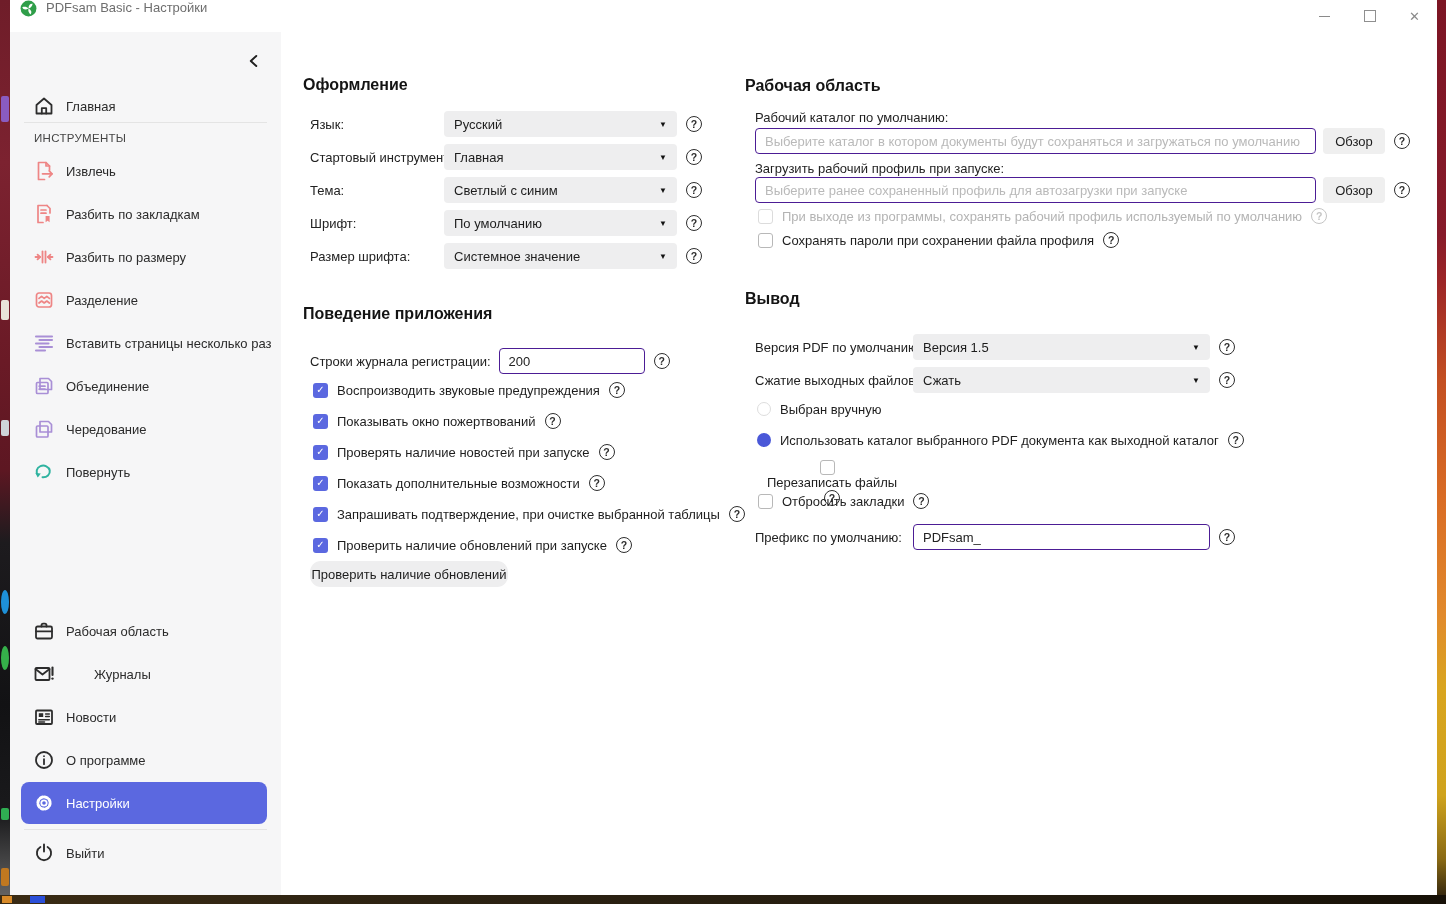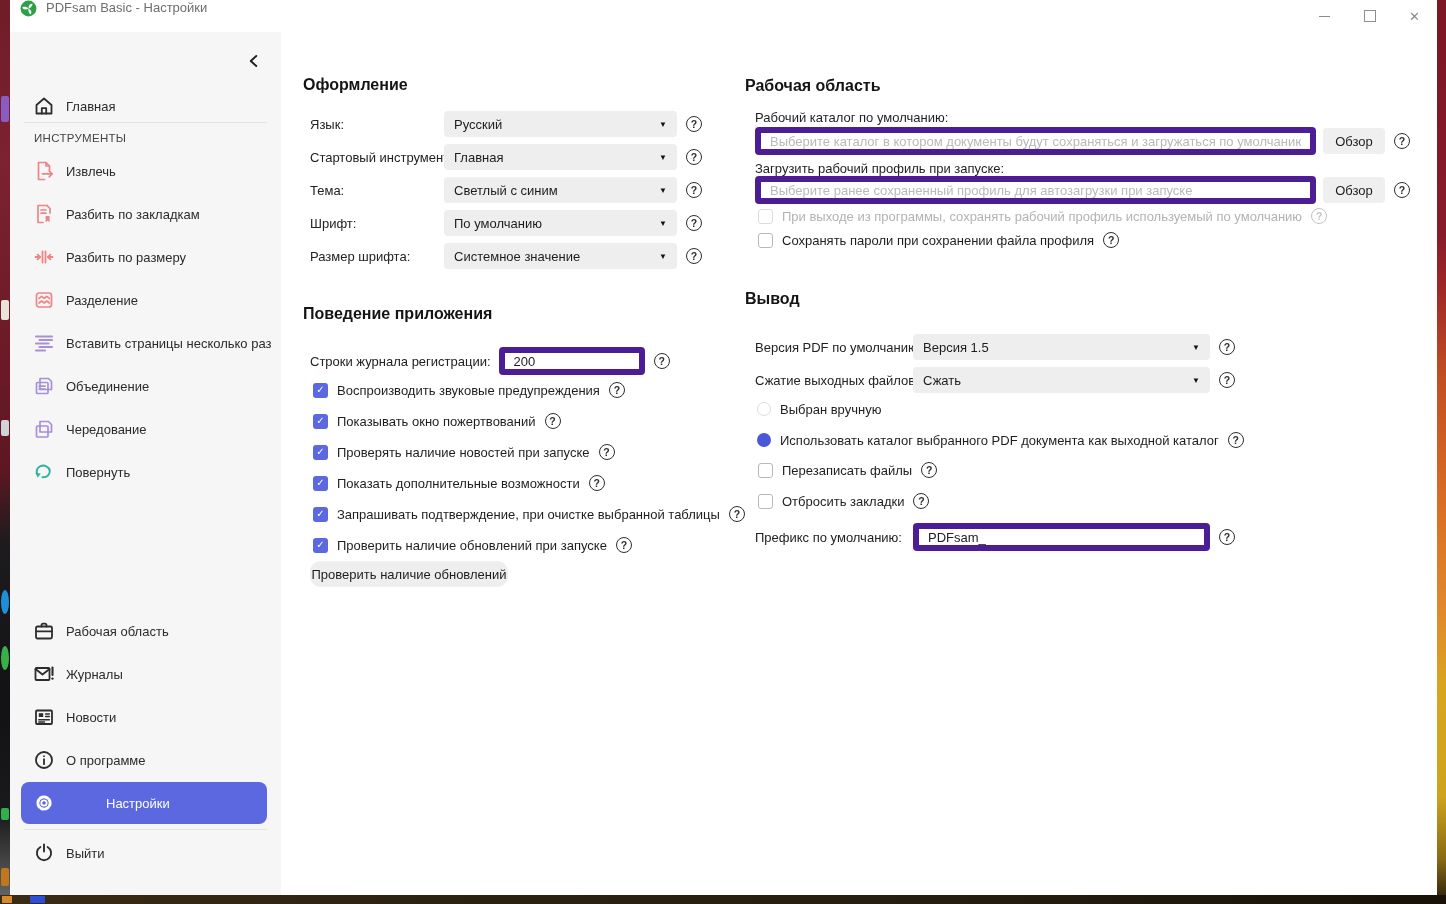--- a/index.html
+++ b/index.html
@@ -53,21 +53,21 @@
   .w134{width:134px;flex:0 0 134px;}
   .w158{width:158px;flex:0 0 158px;}
   .dropdown{height:26px;background:#eeeeef;border-radius:4px;display:flex;align-items:center;padding:0 10px;box-sizing:border-box;}
   .dd-value{flex:1;font-size:13px;color:#1d1d1d;white-space:nowrap;overflow:hidden;}
   .dd-arrow{font-size:8px;color:#111111;margin-left:6px;}
   .w233{width:233px;}
   .w297{width:297px;}
   .help{width:16px;height:16px;border:1.3px solid #2e2e2e;border-radius:50%;display:flex;align-items:center;justify-content:center;
         font-size:10.5px;font-weight:700;color:#2e2e2e;margin-left:9px;flex:0 0 16px;box-sizing:border-box;line-height:1;}
   .help.dim{border-color:#c4c4c4;color:#c4c4c4;}
-  .tinput{height:26px;border:6px solid #4c1d95;border-radius:4px;background:#fff;font-size:13px;color:#222;
+  .tinput{height:26px;border:1px solid #4c1d95;border-radius:4px;background:#fff;font-size:13px;color:#222;
         padding:8px 9px;box-sizing:border-box;font-family:inherit;outline:none;}
   .tinput::placeholder{color:#b9b9b9;}
   .check-row{position:absolute;display:flex;align-items:center;height:20px;}
   .checkbox{width:15px;height:15px;border-radius:3px;flex:0 0 15px;display:flex;align-items:center;justify-content:center;box-sizing:border-box;}
   .checkbox.checked{background:var(--accent,#5b68e0);color:#fff;font-size:10px;line-height:1;}
   .checkbox.unchecked{background:#fff;border:1px solid #b8b8b8;}
   .checkbox.disabled{border-color:#dcdcdc;}
   .clabel{margin-left:9px;font-size:13px;color:#1e1e1e;white-space:nowrap;}
   .clabel.dim{color:#b3b3b3;}
   .radio{width:14px;height:14px;border-radius:50%;flex:0 0 14px;box-sizing:border-box;}
@@ -244,21 +244,21 @@
       <span class="nicon ic-dark">
         <svg width="24" height="24" viewBox="0 0 24 24" fill="none" stroke="currentColor" stroke-width="1.8" stroke-linecap="round" stroke-linejoin="round">
           <rect x="4" y="7.5" width="16" height="12" rx="1.5"></rect>
           <path d="M9.5 7.5 V6.2 A1.6 1.6 0 0 1 11.1 4.6 H12.9 A1.6 1.6 0 0 1 14.5 6.2 V7.5"></path>
           <path d="M4 12.3 H20"></path>
         </svg>
       </span>
       <span class="nlabel">Рабочая область</span>
     </div>
 
-    <div class="nav-item" style="top:621px;">
+    <div class="nav-item" style="top:621px;gap:28px;">
       <span class="nicon ic-dark">
         <svg width="24" height="24" viewBox="0 0 24 24" fill="none" stroke="currentColor" stroke-width="1.8" stroke-linecap="round" stroke-linejoin="round">
           <rect x="3.5" y="6" width="14" height="12" rx="1"></rect>
             <path d="M3.5 7 L10.5 12.5 L17.5 7"></path>
           <path d="M20.5 5.5 V13" stroke-width="2.1"></path>
             <circle cx="20.5" cy="16.6" r="1.2" fill="currentColor" stroke="none"></circle>
         </svg>
       </span>
       <span class="nlabel">Журналы</span>
     </div>
@@ -281,21 +281,21 @@
       <span class="nicon ic-dark">
         <svg width="24" height="24" viewBox="0 0 24 24" fill="none" stroke="currentColor" stroke-width="1.8" stroke-linecap="round">
           <circle cx="12" cy="12" r="8"></circle>
             <path d="M12 11.2 V16.2"></path>
             <circle cx="12" cy="8.2" r="0.9" fill="currentColor" stroke="none"></circle>
         </svg>
       </span>
       <span class="nlabel">О программе</span>
     </div>
 
-    <div class="nav-item selected" style="top:750px;gap:40px;">
+    <div class="nav-item selected" style="top:750px;">
       <span class="nicon ic-white">
         <svg width="24" height="24" viewBox="0 0 24 24" fill="none" stroke="currentColor" stroke-linecap="round">
           <circle cx="12" cy="12" r="6.1" stroke-width="3" stroke-dasharray="2.8 2.0"></circle>
           <circle cx="12" cy="12" r="2.7" stroke-width="1.8"></circle>
         </svg>
       </span>
       <span class="nlabel">Настройки</span>
     </div>
 
     <div class="sdivider" style="top:797px;"></div>
@@ -451,21 +451,21 @@
     <div class="check-row" style="left:476px;top:367px;">
       <span class="radio off"></span>
       <span class="clabel">Выбран вручную</span>
     </div>
     <div class="check-row" style="left:476px;top:398px;">
       <span class="radio on"></span>
       <span class="clabel">Использовать каталог выбранного PDF документа как выходной каталог</span>
       <span class="help">?</span>
     </div>
 
-    <div class="check-row" style="left:477px;top:428px;">
+    <div class="check-row" style="left:477px;top:428px;flex-direction:column;">
       <span class="checkbox unchecked"></span>
       <span class="clabel">Перезаписать файлы</span>
       <span class="help">?</span>
     </div>
     <div class="check-row" style="left:477px;top:459px;">
       <span class="checkbox unchecked"></span>
       <span class="clabel">Отбросить закладки</span>
       <span class="help">?</span>
     </div>
 

